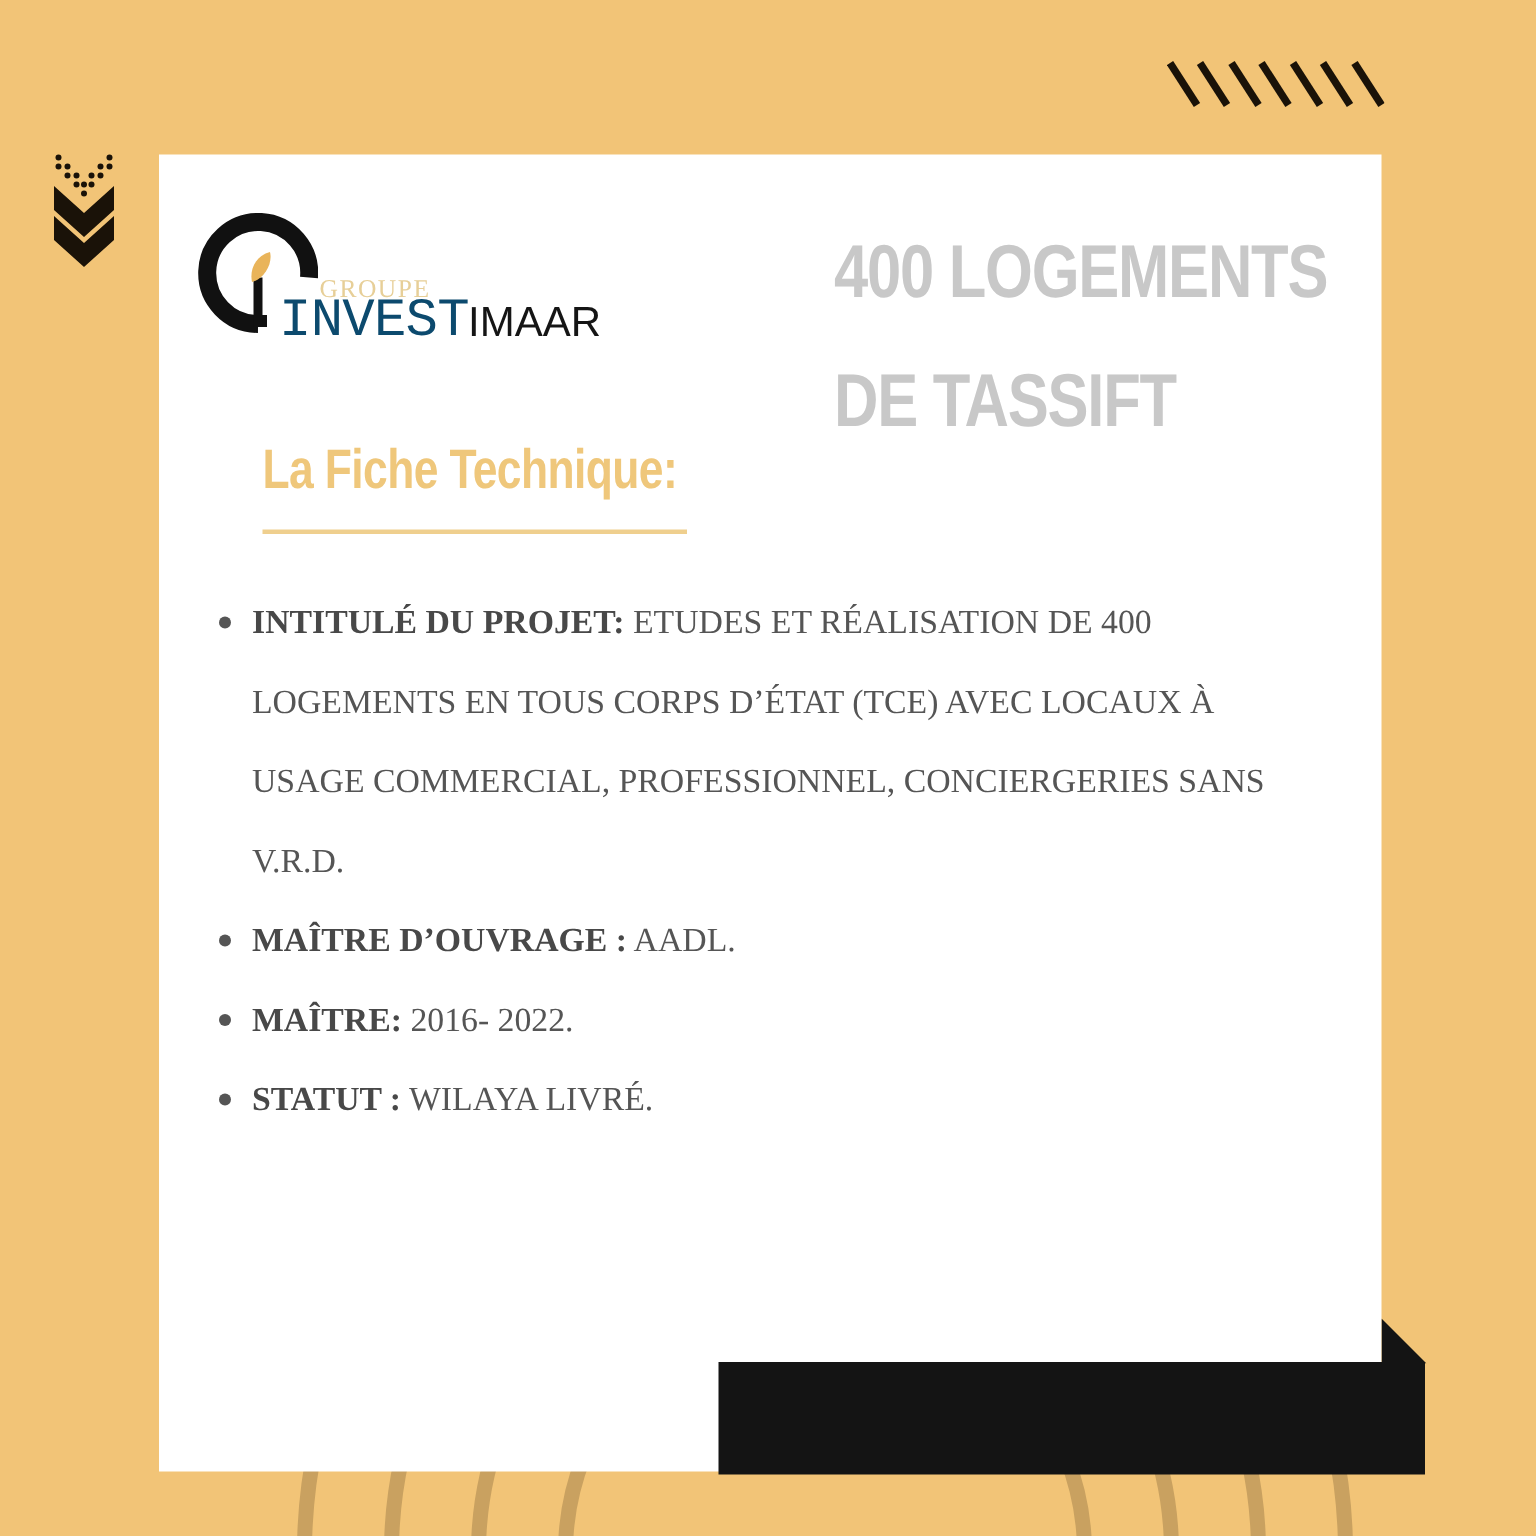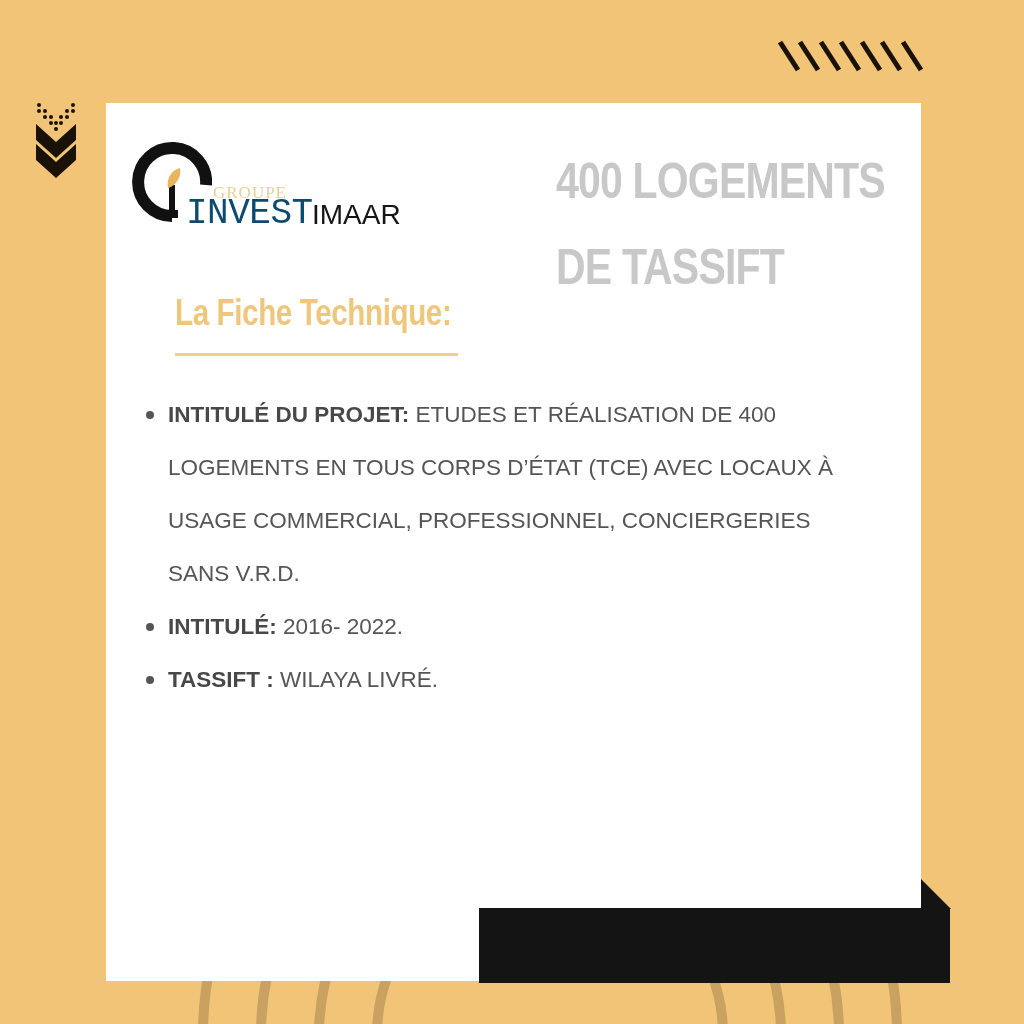--- a/index.html
+++ b/index.html
@@ -58,21 +58,21 @@
       white-space: nowrap;
     }
     .section-underline {
       position: absolute; left: 175px; top: 353px; width: 283px; height: 3px;
       background: #efcf8e;
     }
 
     .spec-list {
       position: absolute; left: 146px; top: 388px; width: 700px;
       list-style: none; margin: 0; padding: 0;
-      font-family: Liberation Sans, sans-serif; font-size: 22.5px;
+      font-family: Liberation Serif, serif; font-size: 22.5px;
       line-height: 53px; color: #555555;
     }
     .spec-item { position: relative; padding-left: 22px; }
     .spec-bullet {
       position: absolute; left: 0; top: 23px; width: 8px; height: 8px;
       border-radius: 50%; background: #555555;
     }
     .spec-label { font-weight: 700; color: #484848; }
   </style>
 </head>
@@ -146,19 +146,23 @@
 <div class="section-title">La Fiche Technique:</div>
 <div class="section-underline"></div>
 
 <ul class="spec-list">
   <li class="spec-item">
     <span class="spec-bullet"></span>
     <span class="spec-label">INTITULÉ DU PROJET:</span><span class="spec-value"> ETUDES ET RÉALISATION DE 400 LOGEMENTS EN TOUS CORPS D’ÉTAT (TCE) AVEC LOCAUX À USAGE COMMERCIAL, PROFESSIONNEL, CONCIERGERIES SANS V.R.D.</span>
   </li>
   <li class="spec-item">
     <span class="spec-bullet"></span>
-    <span class="spec-label">INTITULÉ:</span><span class="spec-value"> 2016- 2022.</span>
+    <span class="spec-label">MAÎTRE D’OUVRAGE :</span><span class="spec-value"> AADL.</span>
   </li>
   <li class="spec-item">
     <span class="spec-bullet"></span>
-    <span class="spec-label">TASSIFT :</span><span class="spec-value"> WILAYA LIVRÉ.</span>
+    <span class="spec-label">MAÎTRE:</span><span class="spec-value"> 2016- 2022.</span>
+  </li>
+  <li class="spec-item">
+    <span class="spec-bullet"></span>
+    <span class="spec-label">STATUT :</span><span class="spec-value"> WILAYA LIVRÉ.</span>
   </li>
 </ul>
 
 </body></html>

